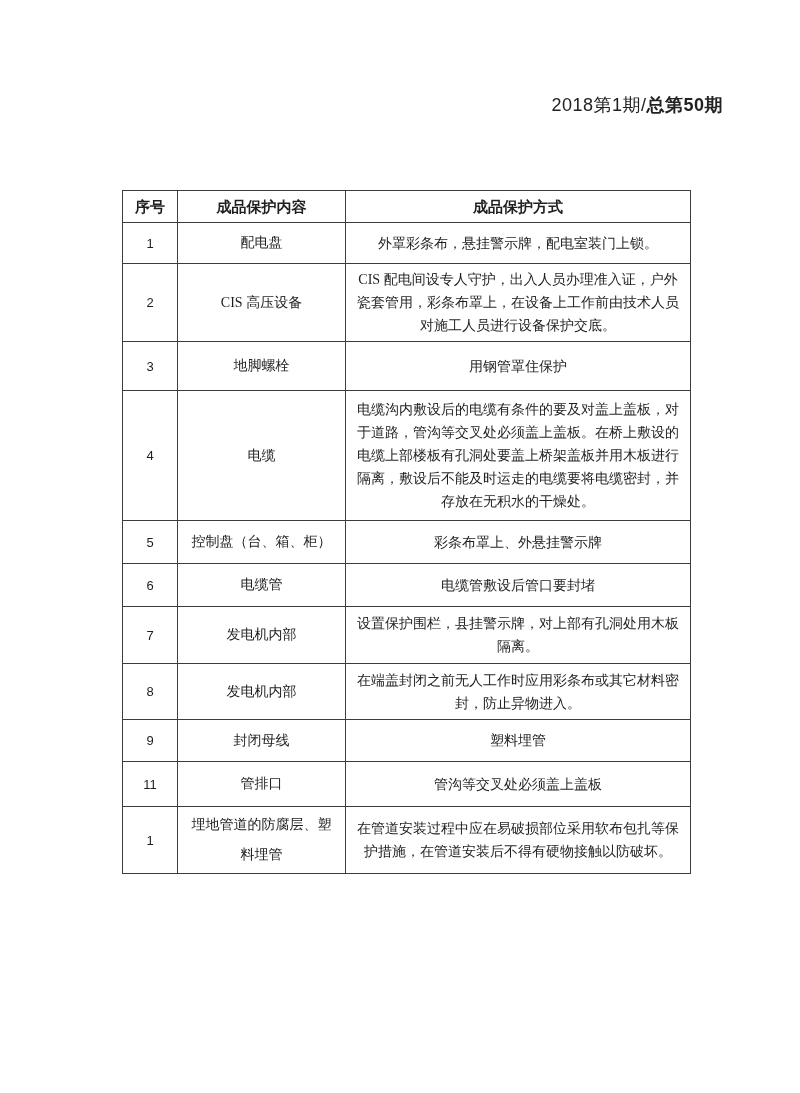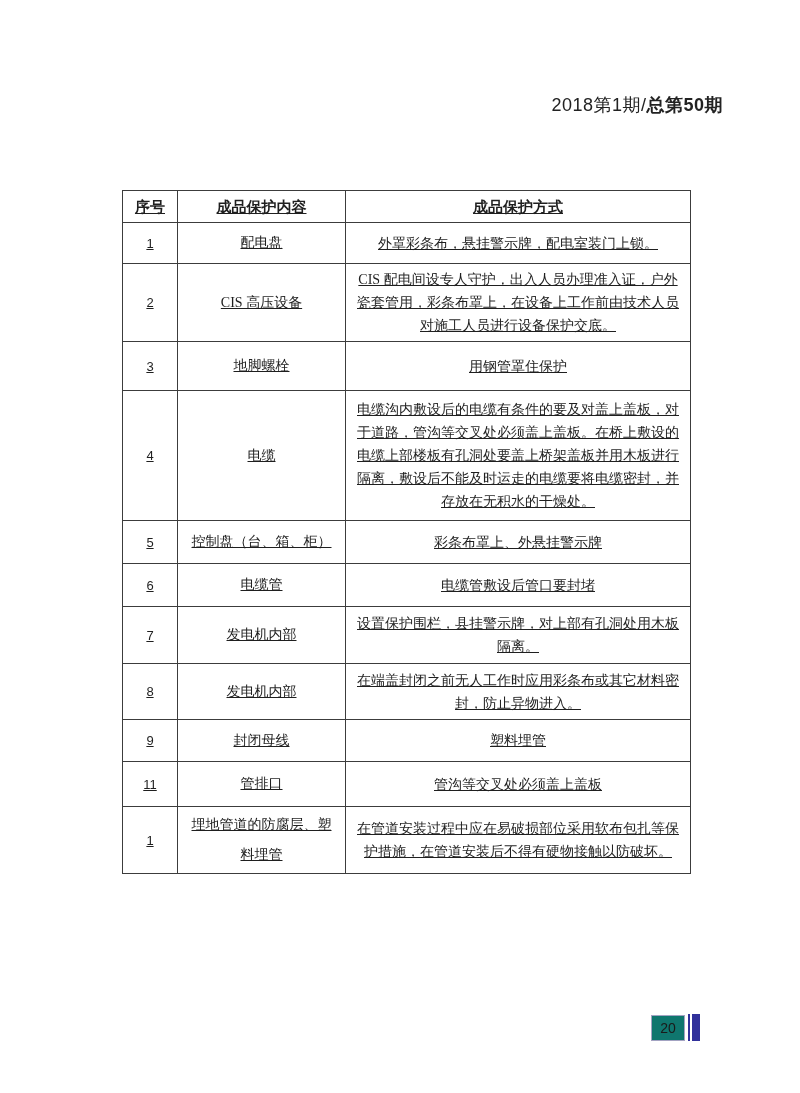--- a/index.html
+++ b/index.html
@@ -3,21 +3,21 @@
 <meta charset="utf-8">
 <style>
   html, body {
     margin: 0;
     padding: 0;
     background: #ffffff;
   }
   .page {
     position: relative;
     width: 800px;
-    height: 1093px;
+    height: 874px;
     background: #ffffff;
     overflow: hidden;
     font-family: "Liberation Serif", "DejaVu Serif", serif;
     color: #1a1a1a;
   }
 
   
   .issue-header {
     position: absolute;
     top: 93px;
@@ -33,21 +33,20 @@
   
   .protection-table {
     position: absolute;
     left: 122px;
     top: 190px;
     width: 568px;
     border-collapse: collapse;
     table-layout: fixed;
     font-size: 14px;
     color: #1f1f1f;
-    text-decoration: underline;
   }
   .protection-table col.c-no      { width: 55px; }
   .protection-table col.c-content { width: 168px; }
   .protection-table col.c-method  { width: 345px; }
 
   .protection-table th,
   .protection-table td {
     border: 1px solid #3c3c3c;
     text-align: center;
     vertical-align: middle;

